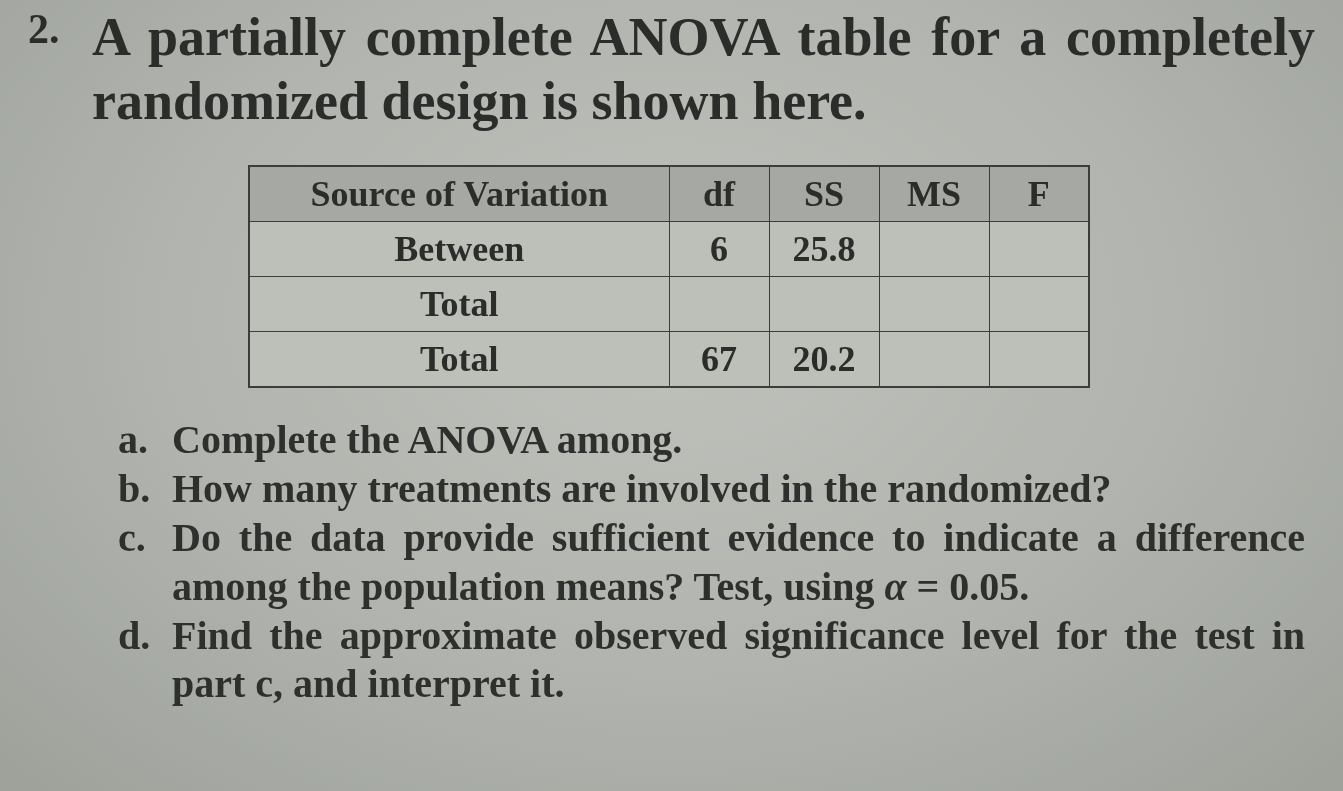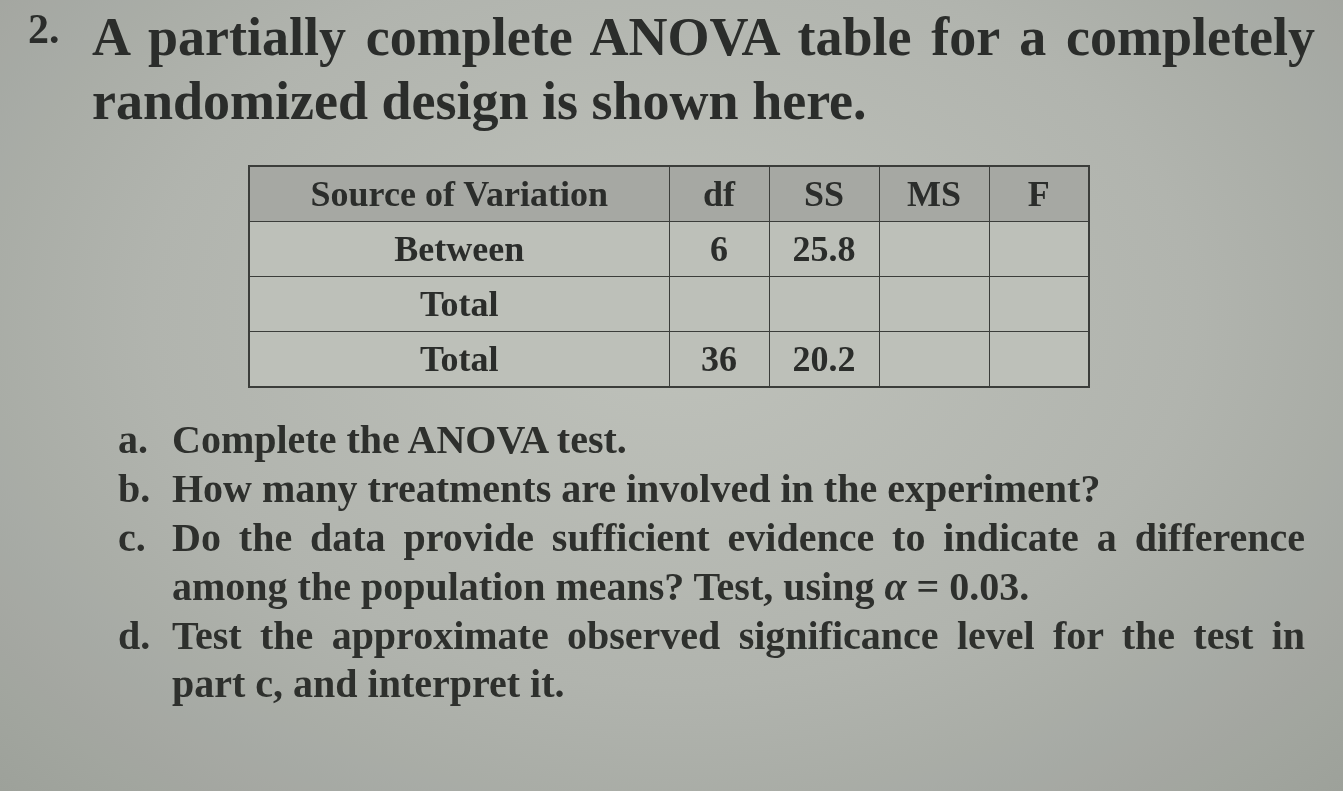--- a/index.html
+++ b/index.html
@@ -119,48 +119,48 @@
         </tr>
         <tr>
           <td>Total</td>
           <td></td>
           <td></td>
           <td></td>
           <td></td>
         </tr>
         <tr>
           <td>Total</td>
-          <td>36</td>
+          <td>67</td>
           <td>20.2</td>
           <td></td>
           <td></td>
         </tr>
       </tbody>
     </table>
   </div>
 
   <div class="parts">
 
     <div class="part-row">
       <div class="part-label">a.</div>
-      <div class="part-text">Complete the ANOVA test.</div>
+      <div class="part-text">Complete the ANOVA among.</div>
     </div>
 
     <div class="part-row">
       <div class="part-label">b.</div>
-      <div class="part-text">How many treatments are involved in the experiment?</div>
+      <div class="part-text">How many treatments are involved in the randomized?</div>
     </div>
 
     <div class="part-row">
       <div class="part-label">c.</div>
       <div class="part-text">
-        <span>Do the data provide sufficient evidence to indicate a difference among the population means? Test, using </span><span class="alpha">α</span><span> = 0.03.</span>
+        <span>Do the data provide sufficient evidence to indicate a difference among the population means? Test, using </span><span class="alpha">α</span><span> = 0.05.</span>
       </div>
     </div>
 
     <div class="part-row">
       <div class="part-label">d.</div>
-      <div class="part-text">Test the approximate observed significance level for the test in part c, and interpret it.</div>
+      <div class="part-text">Find the approximate observed significance level for the test in part c, and interpret it.</div>
     </div>
 
   </div>
 
 </div>
 
 </body></html>

